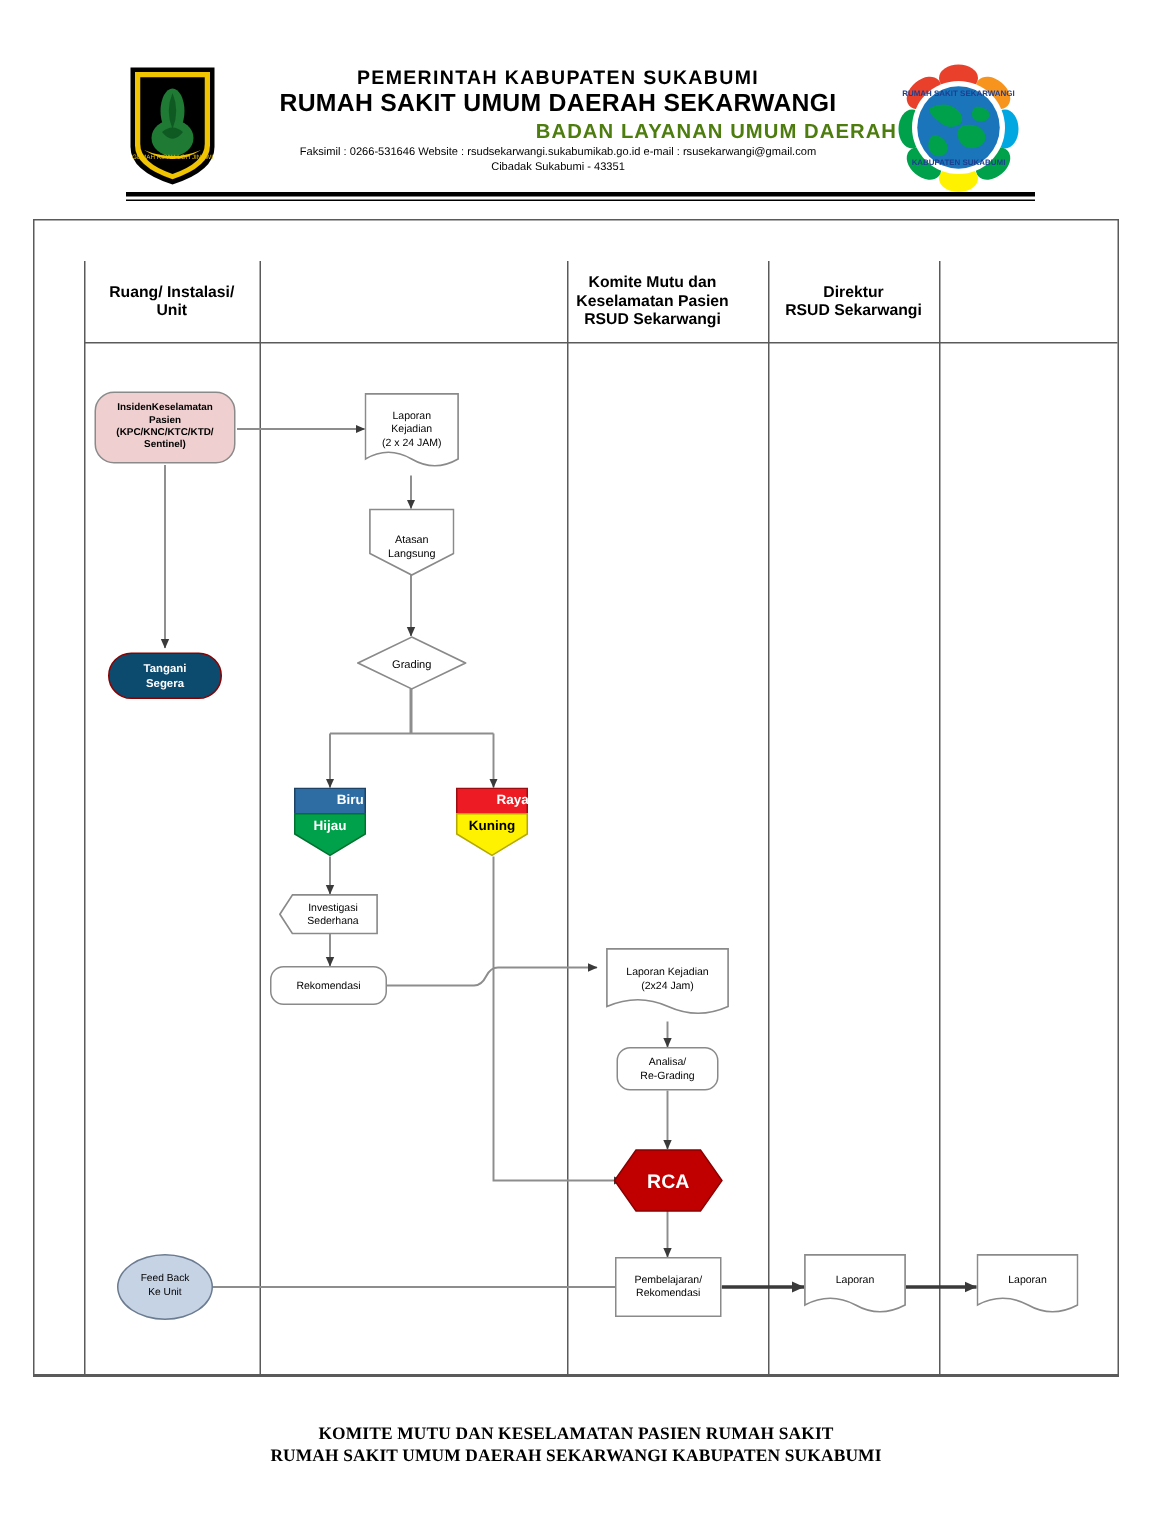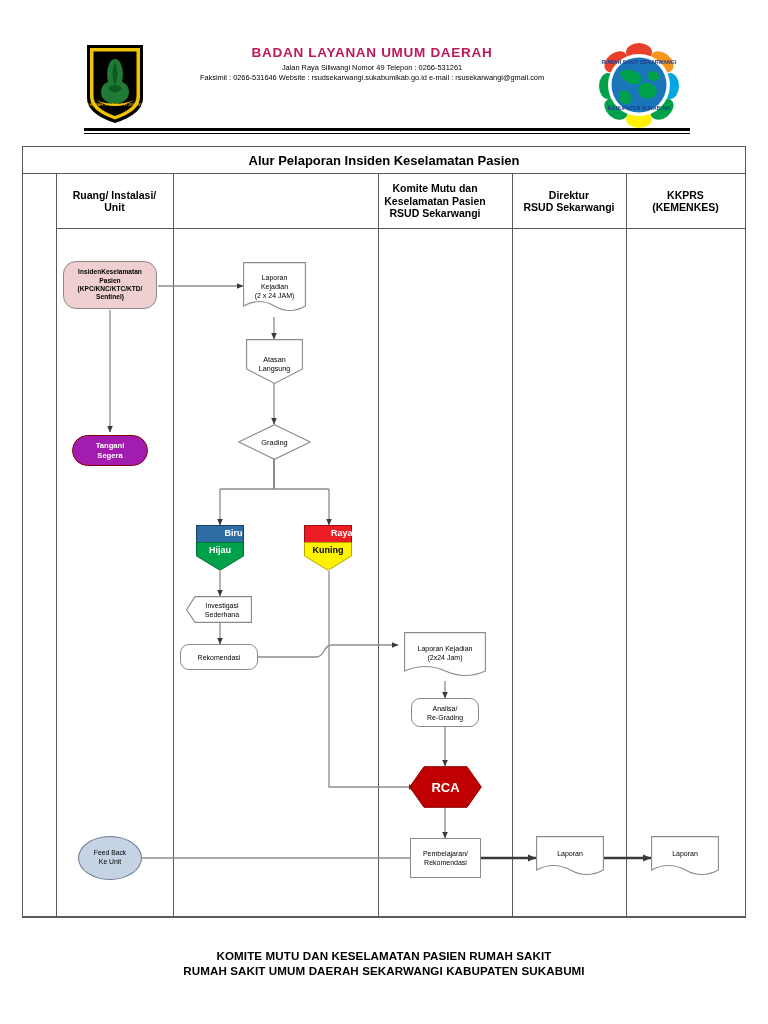--- a/index.html
+++ b/index.html
@@ -26,21 +26,21 @@
     position: absolute; left: 0px; top: 2px;
     width: 62px; height: 84px;
   }
   #logo-right {
     position: absolute; left: 512px; top: 0px;
     width: 86px; height: 88px;
   }
   .lh-text { position: absolute; left: 62px; top: 4px; width: 452px; text-align: center; }
   .lh-l1 { font-size: 13px; font-weight: bold; letter-spacing: 0.9px; color:#000; line-height: 16px; }
   .lh-l2 { font-size: 16.5px; font-weight: bold; letter-spacing: 0.2px; color:#000; line-height: 19px; }
-  .lh-l3 { font-size: 13.5px; font-weight: bold; letter-spacing: 0.7px; color:#be185d; line-height: 17px; }
+  .lh-l3 { font-size: 13.5px; font-weight: bold; letter-spacing: 0.7px; color:#4d7c0f; line-height: 17px; text-align: right; }
   .lh-sm { font-size: 7.4px; color:#000; line-height: 9.5px; }
   #rule-wrap { position:absolute; left: 84px; top: 128px; width: 606px; }
   #rule-thick { height: 3px; background:#000; }
   #rule-thin { height: 1px; background:#000; margin-top: 1.5px; }
 
   
   #table {
     position: absolute;
     left: 22px; top: 146px;
     width: 724px; height: 772px;
@@ -80,21 +80,21 @@
   .node .lbl { position:relative; z-index:3; }
 
   
   .pill-incident {
     left: 63px; top: 261px; width: 94px; height: 48px;
     background:#efcfcf; border:1px solid #8a8a8a; border-radius: 13px;
     font-size: 6.6px; font-weight:bold; color:#000; line-height: 8.4px;
   }
   .pill-tangani {
     left: 72px; top: 435px; width: 76px; height: 31px;
-    background:#a21caf; border:1px solid #8a0000; border-radius: 15.5px;
+    background:#0c4a6e; border:1px solid #8a0000; border-radius: 15.5px;
     font-size: 7.6px; font-weight:bold; color:#fff; line-height: 9.5px;
   }
 
   
   .doc { }
   .doc .lbl { font-size: 7px; color:#000; line-height: 9px; }
 
   
   .pent-down .lbl { font-size: 7.2px; color:#000; line-height: 9.5px; margin-top: 10px; }
 
@@ -124,20 +124,21 @@
   
   .ellip {
     background:#c6d3e5; border:1px solid #6b7b90; border-radius: 50%;
   }
   .ellip .lbl { font-size: 6.8px; color:#000; line-height: 8.6px; }
 
   
   #footer {
     position:absolute; left:0; top:948px; width:768px;
     text-align:center;
+    font-family:Liberation Serif, serif;
   }
   #footer .f {
     font-size: 11.6px; font-weight:bold; color:#000; line-height: 15px;
     letter-spacing: 0.1px;
   }
 </style>
 </head>
 <body>
 
 <div id="page">
@@ -159,23 +160,25 @@
       <ellipse cx="31" cy="32" rx="8" ry="15" fill="#1f7a34"></ellipse>
       <ellipse cx="31" cy="50" rx="14" ry="12" fill="#1f7a34"></ellipse>
       <path d="M31 20 q5 12 0 24 q-5 -12 0 -24 Z" fill="#0e5a22"></path>
       <path d="M24 46 q7 -6 14 0 q-7 9 -14 0 Z" fill="#0e5a22"></path>
 
       <path d="M12 58 Q31 70 50 58 Q31 66 12 58 Z" fill="#f0c400"></path>
       <text x="31" y="64" font-family="Liberation Sans, sans-serif" font-size="4.2" fill="#f0c400" text-anchor="middle">GEMAH RIPAH LOH JINAWI</text>
     </svg>
 
     <div class="lh-text">
+      <div class="lh-l1">PEMERINTAH  KABUPATEN  SUKABUMI</div>
+      <div class="lh-l2">RUMAH SAKIT UMUM DAERAH SEKARWANGI</div>
       <div class="lh-l3">BADAN  LAYANAN  UMUM DAERAH</div>
-      <div class="lh-sm" style="margin-top:2px;">Jalan Raya  Siliwangi Nomor 49 Telepon : 0266-531261</div>
       <div class="lh-sm">Faksimil : 0266-531646 Website :  rsudsekarwangi.sukabumikab.go.id e-mail : rsusekarwangi@gmail.com</div>
+      <div class="lh-sm">Cibadak Sukabumi - 43351</div>
     </div>
 
     <svg id="logo-right" viewBox="0 0 86 88">
       <g>
         <ellipse cx="43" cy="12" rx="13" ry="9" fill="#e8402a" transform="rotate(0 43 12)"></ellipse>
         <ellipse cx="66" cy="22" rx="13" ry="9" fill="#f7941e" transform="rotate(40 66 22)"></ellipse>
         <ellipse cx="74" cy="46" rx="9" ry="13" fill="#00a7e1" transform="rotate(0 74 46)"></ellipse>
         <ellipse cx="66" cy="69" rx="13" ry="9" fill="#00a14b" transform="rotate(-40 66 69)"></ellipse>
         <ellipse cx="43" cy="79" rx="13" ry="9" fill="#fff200"></ellipse>
         <ellipse cx="20" cy="69" rx="13" ry="9" fill="#00a14b" transform="rotate(40 20 69)"></ellipse>
@@ -195,23 +198,20 @@
     </svg>
   </div>
 
   <div id="rule-wrap">
     <div id="rule-thick"></div>
     <div id="rule-thin"></div>
   </div>
 
   <div id="table">
 
-    <div id="title-row">
-      <span class="t">Alur Pelaporan Insiden Keselamatan Pasien</span>
-    </div>
 
     <div class="vline" style="left:33px;"></div>
     <div class="vline" style="left:150px;"></div>
     <div class="vline" style="left:355px;"></div>
     <div class="vline" style="left:489px;"></div>
     <div class="vline" style="left:603px;"></div>
 
     <div id="hdr-underline"></div>
 
     <div class="hdrcell" style="left:33px;  width:117px;">
@@ -226,26 +226,20 @@
         <span>Keselamatan Pasien</span><br>
         <span>RSUD Sekarwangi</span>
       </span>
     </div>
     <div class="hdrcell" style="left:489px; width:114px;">
       <span>
         <span>Direktur</span><br>
         <span>RSUD Sekarwangi</span>
       </span>
     </div>
-    <div class="hdrcell" style="left:603px; width:119px;">
-      <span>
-        <span>KKPRS</span><br>
-        <span>(KEMENKES)</span>
-      </span>
-    </div>
   </div>
 
   <svg id="flow">
     <defs>
       <marker id="ah" markerWidth="7" markerHeight="7" refX="6" refY="3.2" orient="auto" markerUnits="userSpaceOnUse">
         <path d="M0,0.4 L6.4,3.2 L0,6 z" fill="#3a3a3a"></path>
       </marker>
       <marker id="ahb" markerWidth="9" markerHeight="9" refX="8" refY="4.1" orient="auto" markerUnits="userSpaceOnUse">
         <path d="M0,0.5 L8.2,4.1 L0,7.7 z" fill="#3a3a3a"></path>
       </marker>

